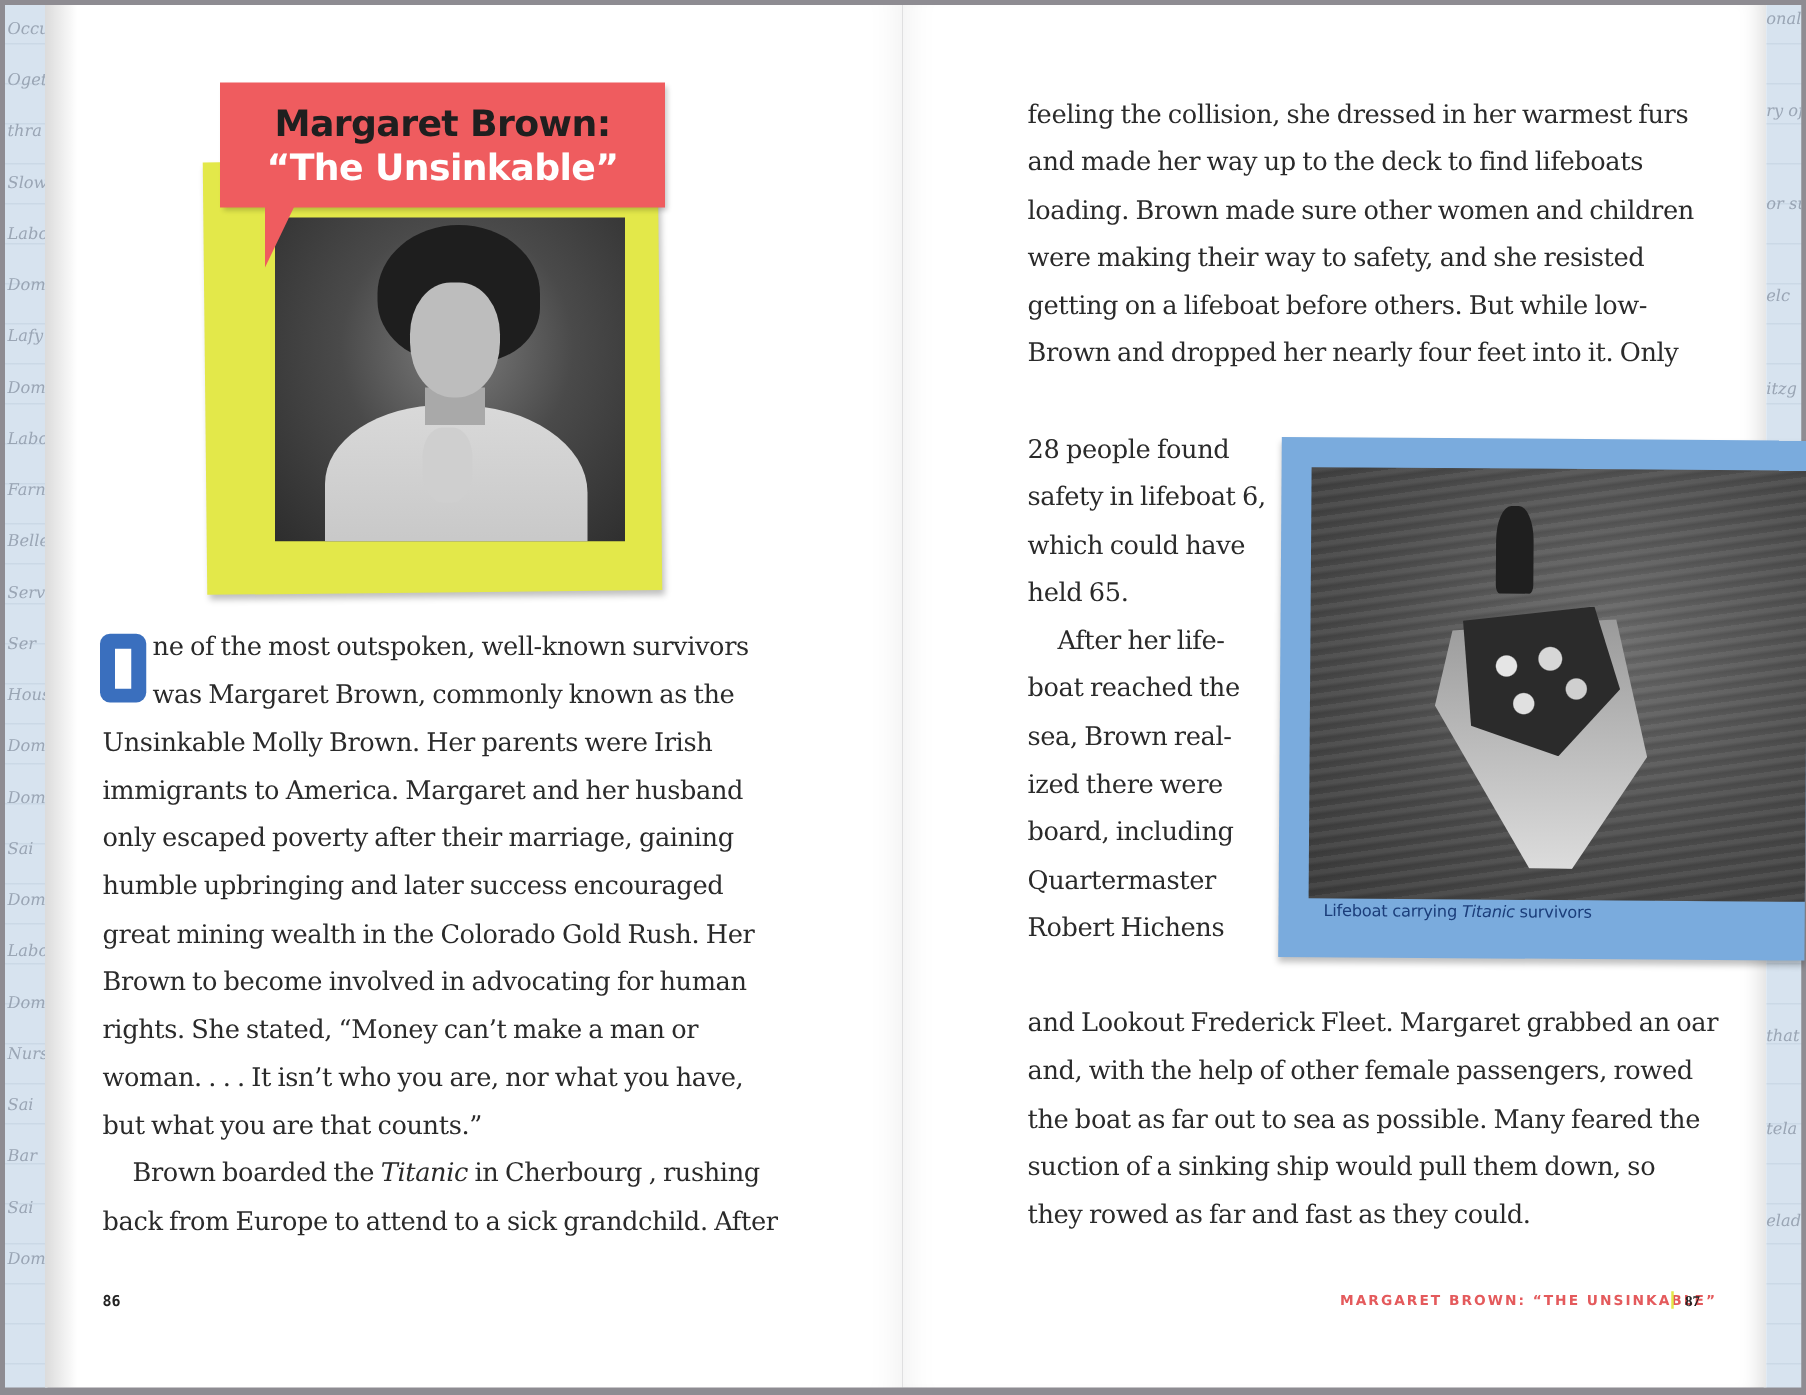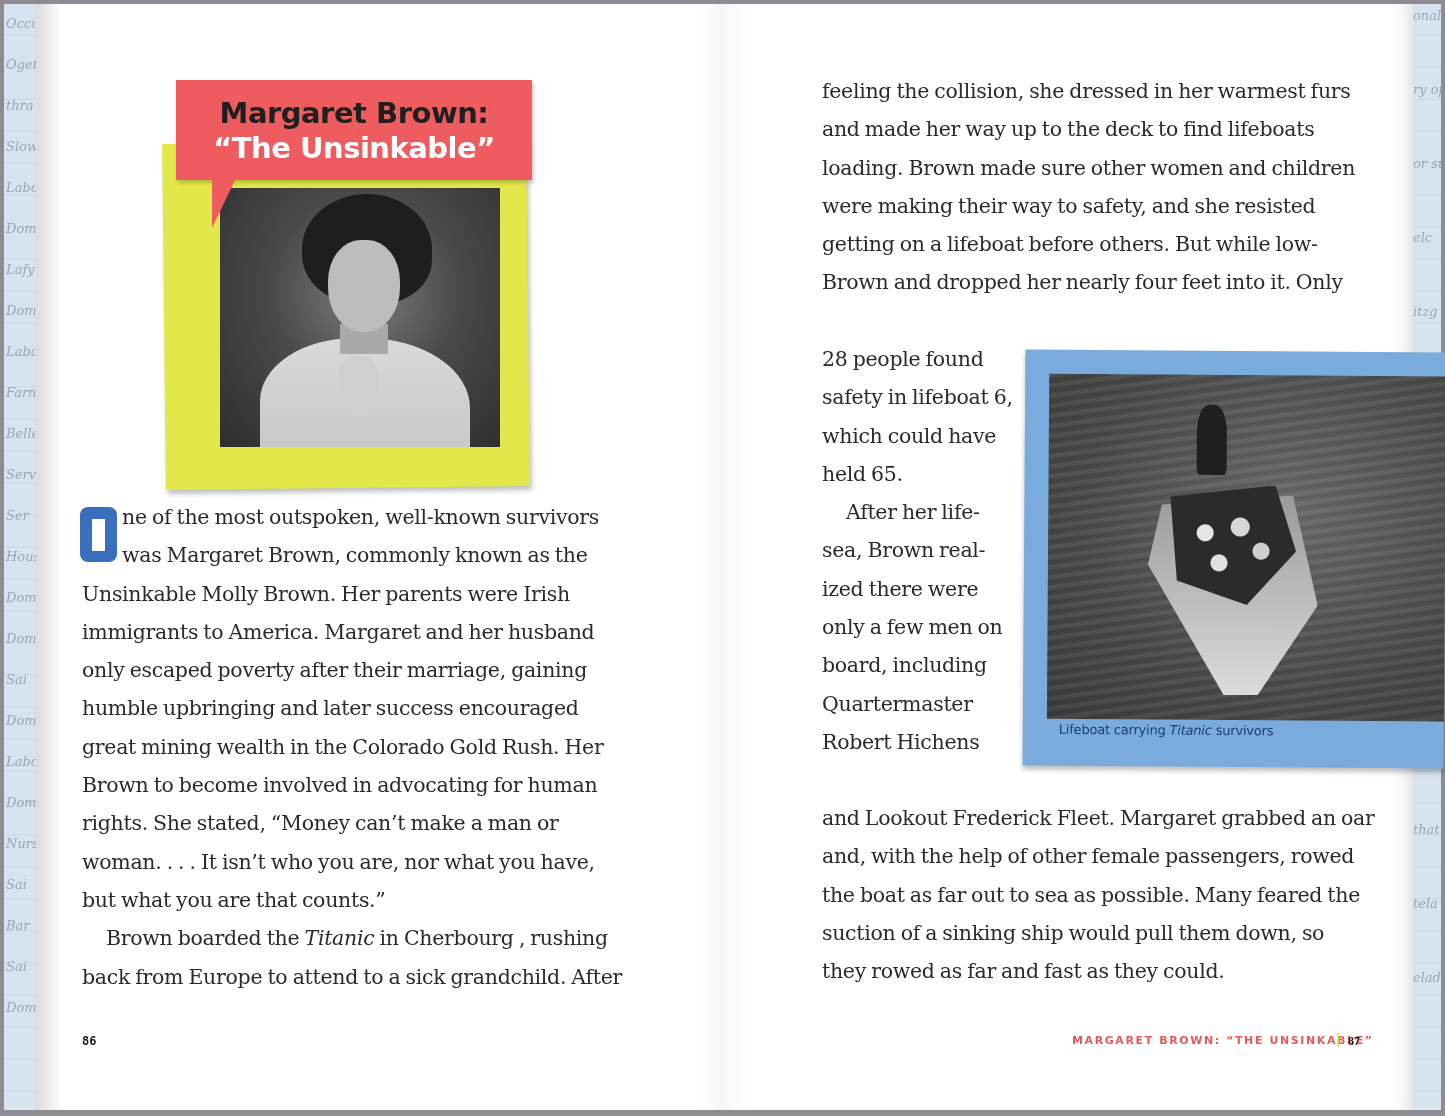--- a/index.html
+++ b/index.html
@@ -23,21 +23,21 @@
     position: absolute; top: 4px; bottom: 6px; background: #fff;
   }
   .page-left { left: 36px; width: 686px; box-shadow: inset -30px 0 30px -30px rgba(0,0,0,.08); }
   .page-right { left: 722px; width: 691px; box-shadow: inset 30px 0 30px -30px rgba(0,0,0,.08), inset -18px 0 18px -14px rgba(0,0,0,.15); }
   .page-left::before {
     content: ""; position: absolute; left: 0; top: 0; bottom: 0; width: 26px;
     background: linear-gradient(90deg, rgba(0,0,0,.14), rgba(0,0,0,0));
   }
 
   
-  .feature { position: absolute; left: 164px; top: 80px; width: 372px; height: 526px; }
+  .feature { position: absolute; left: 164px; top: 66px; width: 372px; height: 526px; }
   .yellow-frame {
     position: absolute; left: 0; top: 62px; width: 364px; height: 346px;
     background: #e3e84a; transform: rotate(-0.6deg);
     box-shadow: 2px 4px 5px rgba(0,0,0,.25);
   }
   .portrait {
     position: absolute; left: 56px; top: 108px; width: 280px; height: 259px;
     background: radial-gradient(ellipse at 52% 40%, #7d7d7d 0%, #4a4a4a 45%, #2d2d2d 100%);
     overflow: hidden;
   }
@@ -223,23 +223,23 @@
     <span class="line">getting on a lifeboat before others. But while low-</span>
     <span class="line">Brown and dropped her nearly four feet into it. Only</span>
   </div>
 
   <div class="body-text right-body-mid">
     <span class="line">28 people found</span>
     <span class="line">safety in lifeboat 6,</span>
     <span class="line">which could have</span>
     <span class="line">held 65.</span>
     <span class="line indent">After her life-</span>
+    <span class="line">boat reached the</span>
     <span class="line">sea, Brown real-</span>
     <span class="line">ized there were</span>
-    <span class="line">only a few men on</span>
     <span class="line">board, including</span>
     <span class="line">Quartermaster</span>
     <span class="line">Robert Hichens</span>
   </div>
 
   <div class="body-text right-body-bot">
     <span class="line">and Lookout Frederick Fleet. Margaret grabbed an oar</span>
     <span class="line">and, with the help of other female passengers, rowed</span>
     <span class="line">the boat as far out to sea as possible. Many feared the</span>
     <span class="line">suction of a sinking ship would pull them down, so</span>

